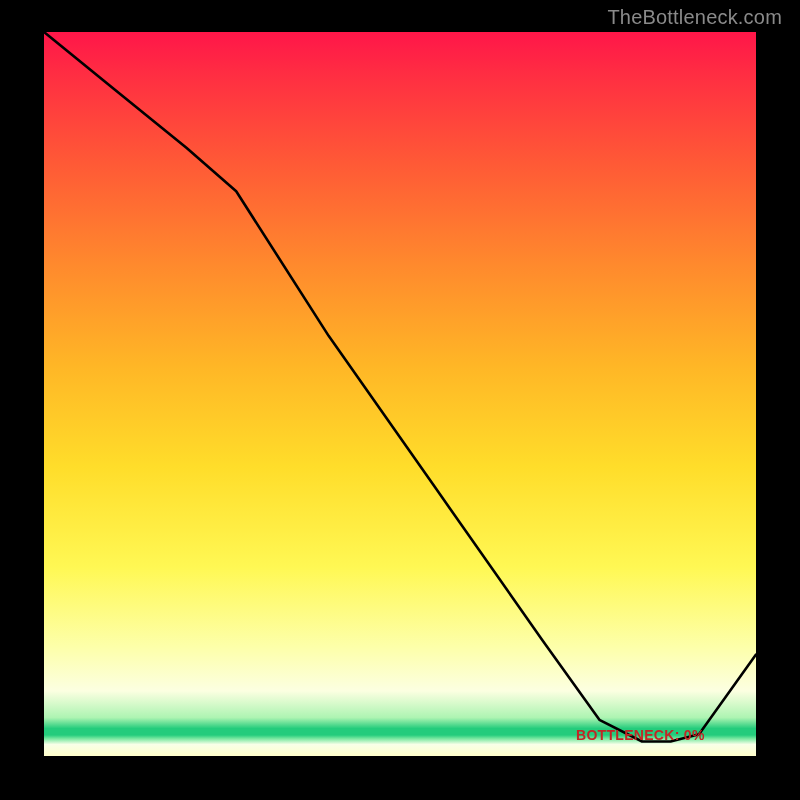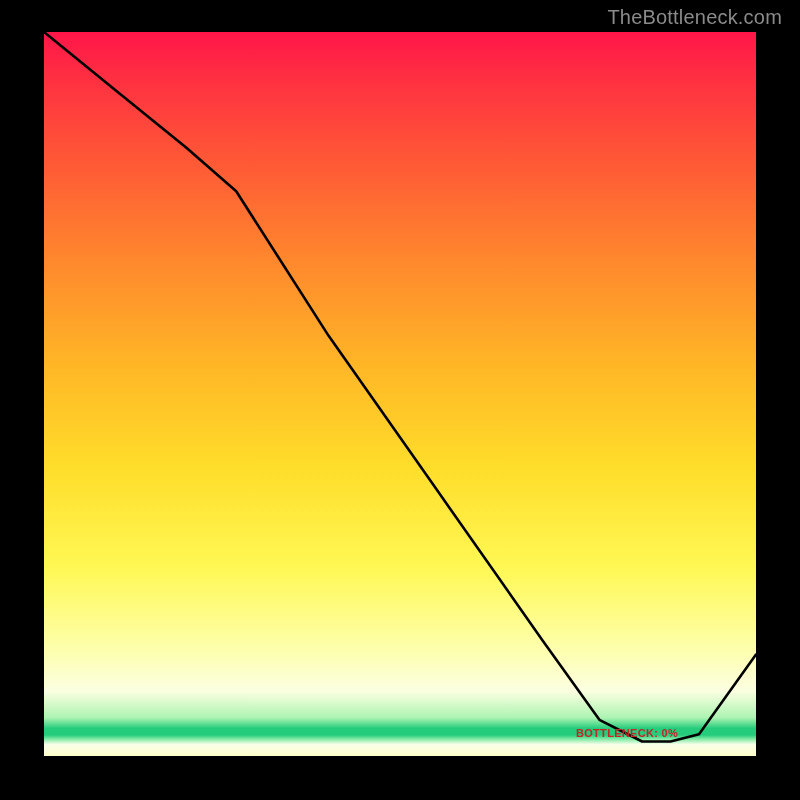--- a/index.html
+++ b/index.html
@@ -60,21 +60,21 @@
   }
   svg.line {
     position: absolute;
     inset: 0;
     width: 100%;
     height: 100%;
     overflow: visible;
   }
   .bn-label {
     position: absolute;
-    font-size: 11px;
+    font-size: 14px;
     font-weight: 700;
     color: rgb(194, 38, 38);
     letter-spacing: 0.3px;
     white-space: nowrap;
     font-family: Arial, sans-serif;
   }
 </style>
 </head>
 <body>
 

